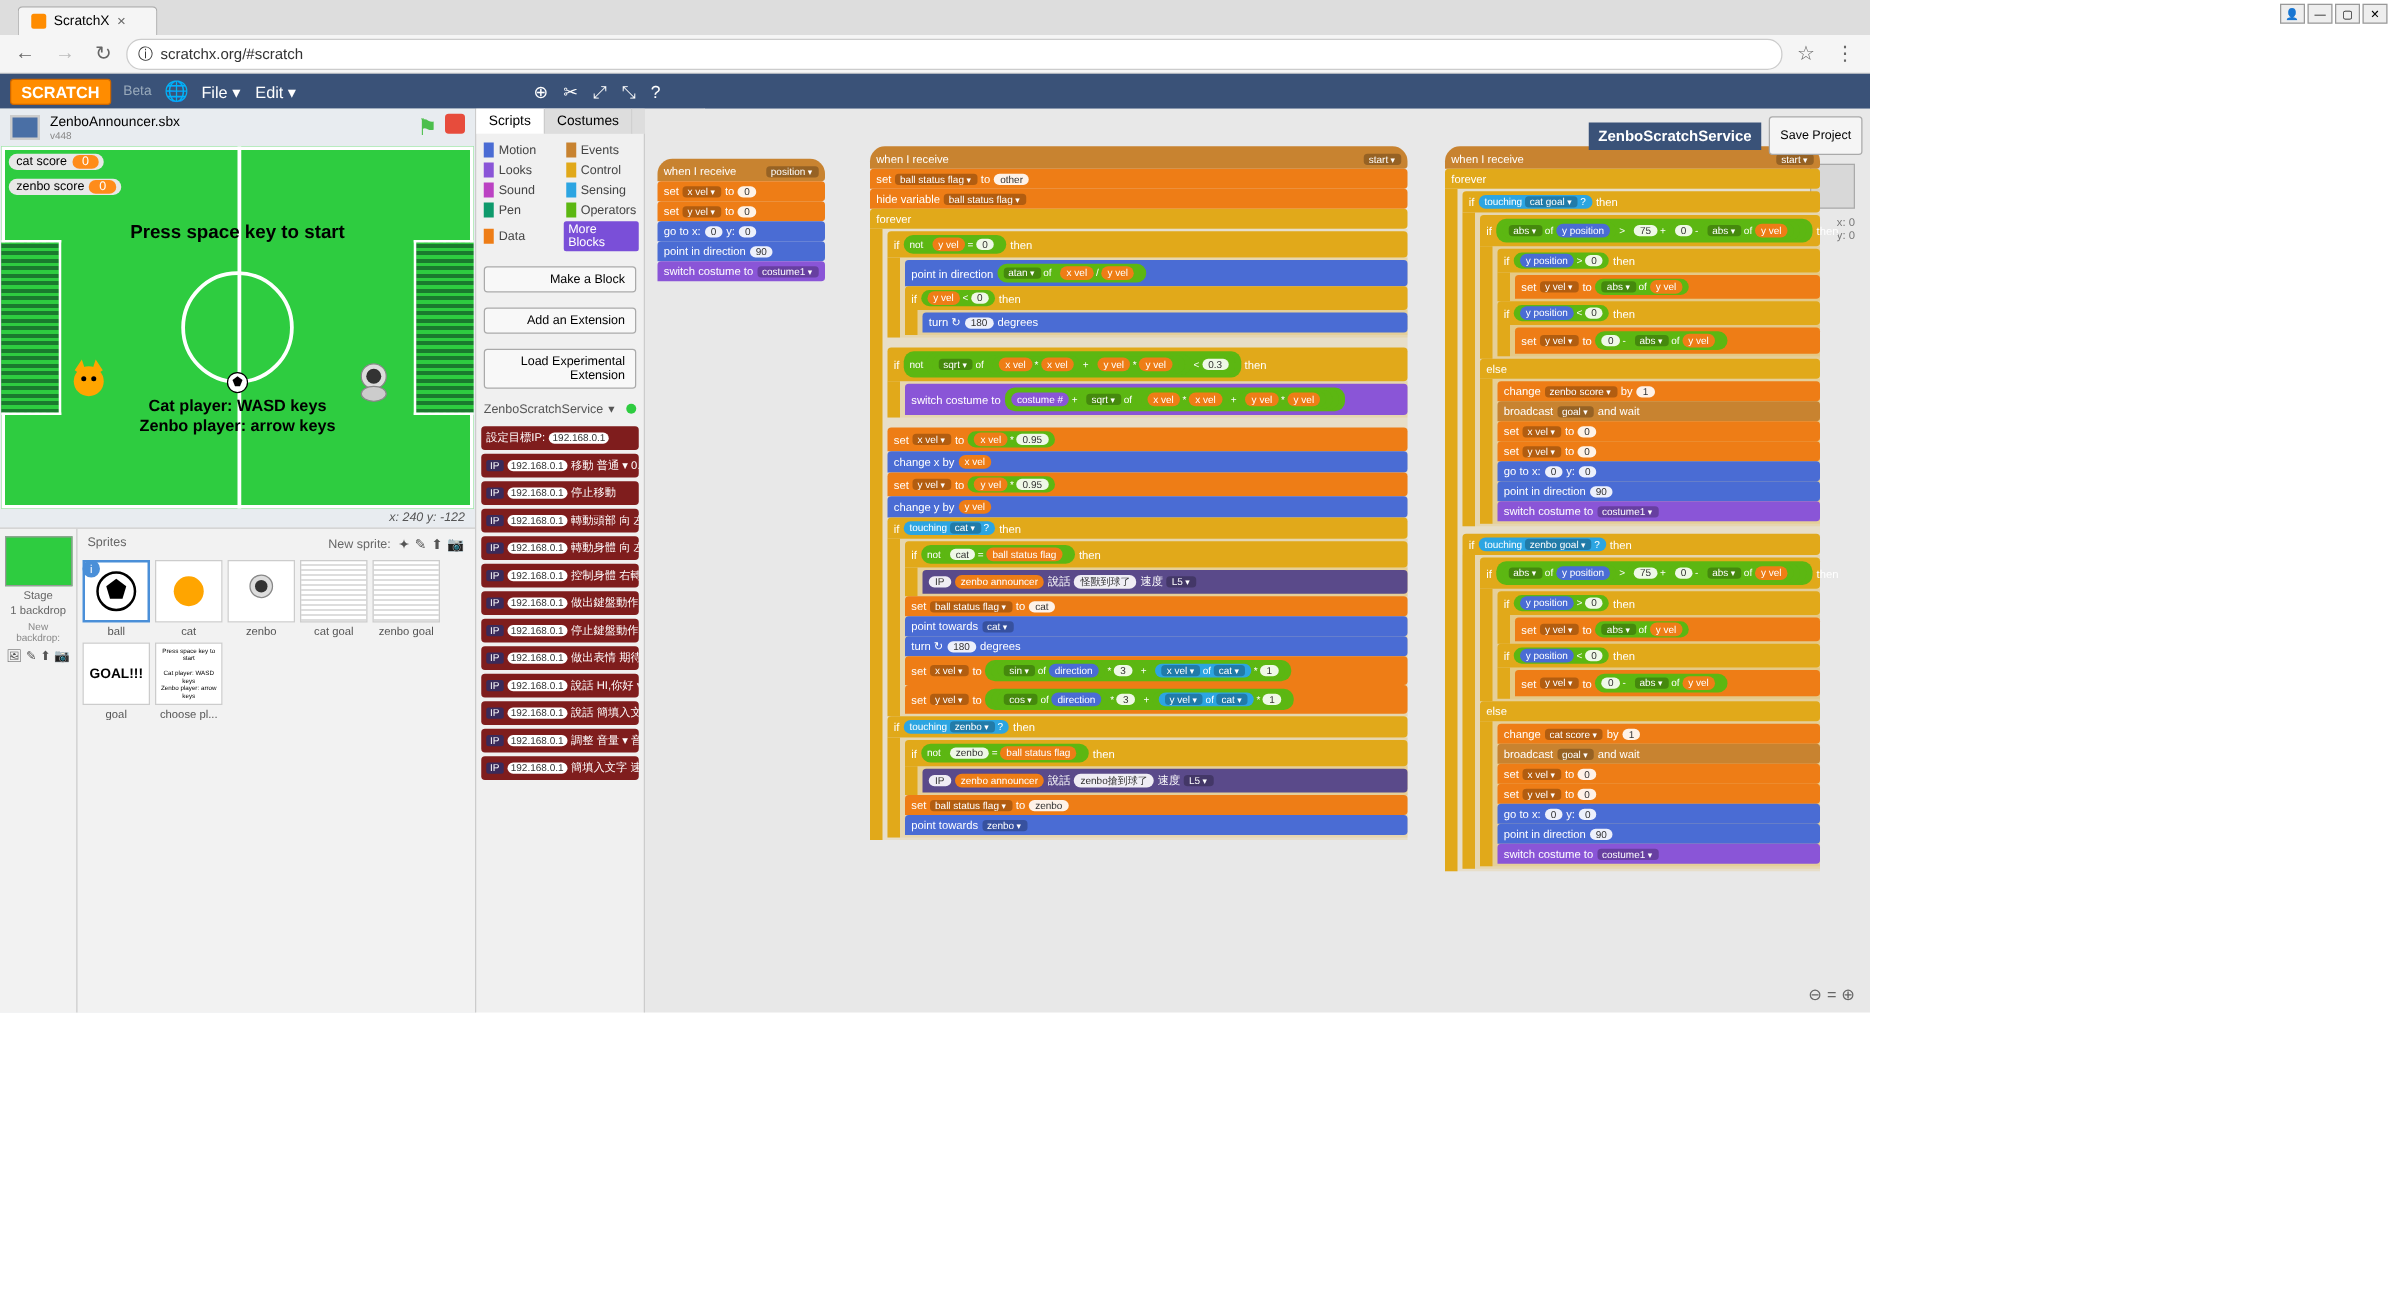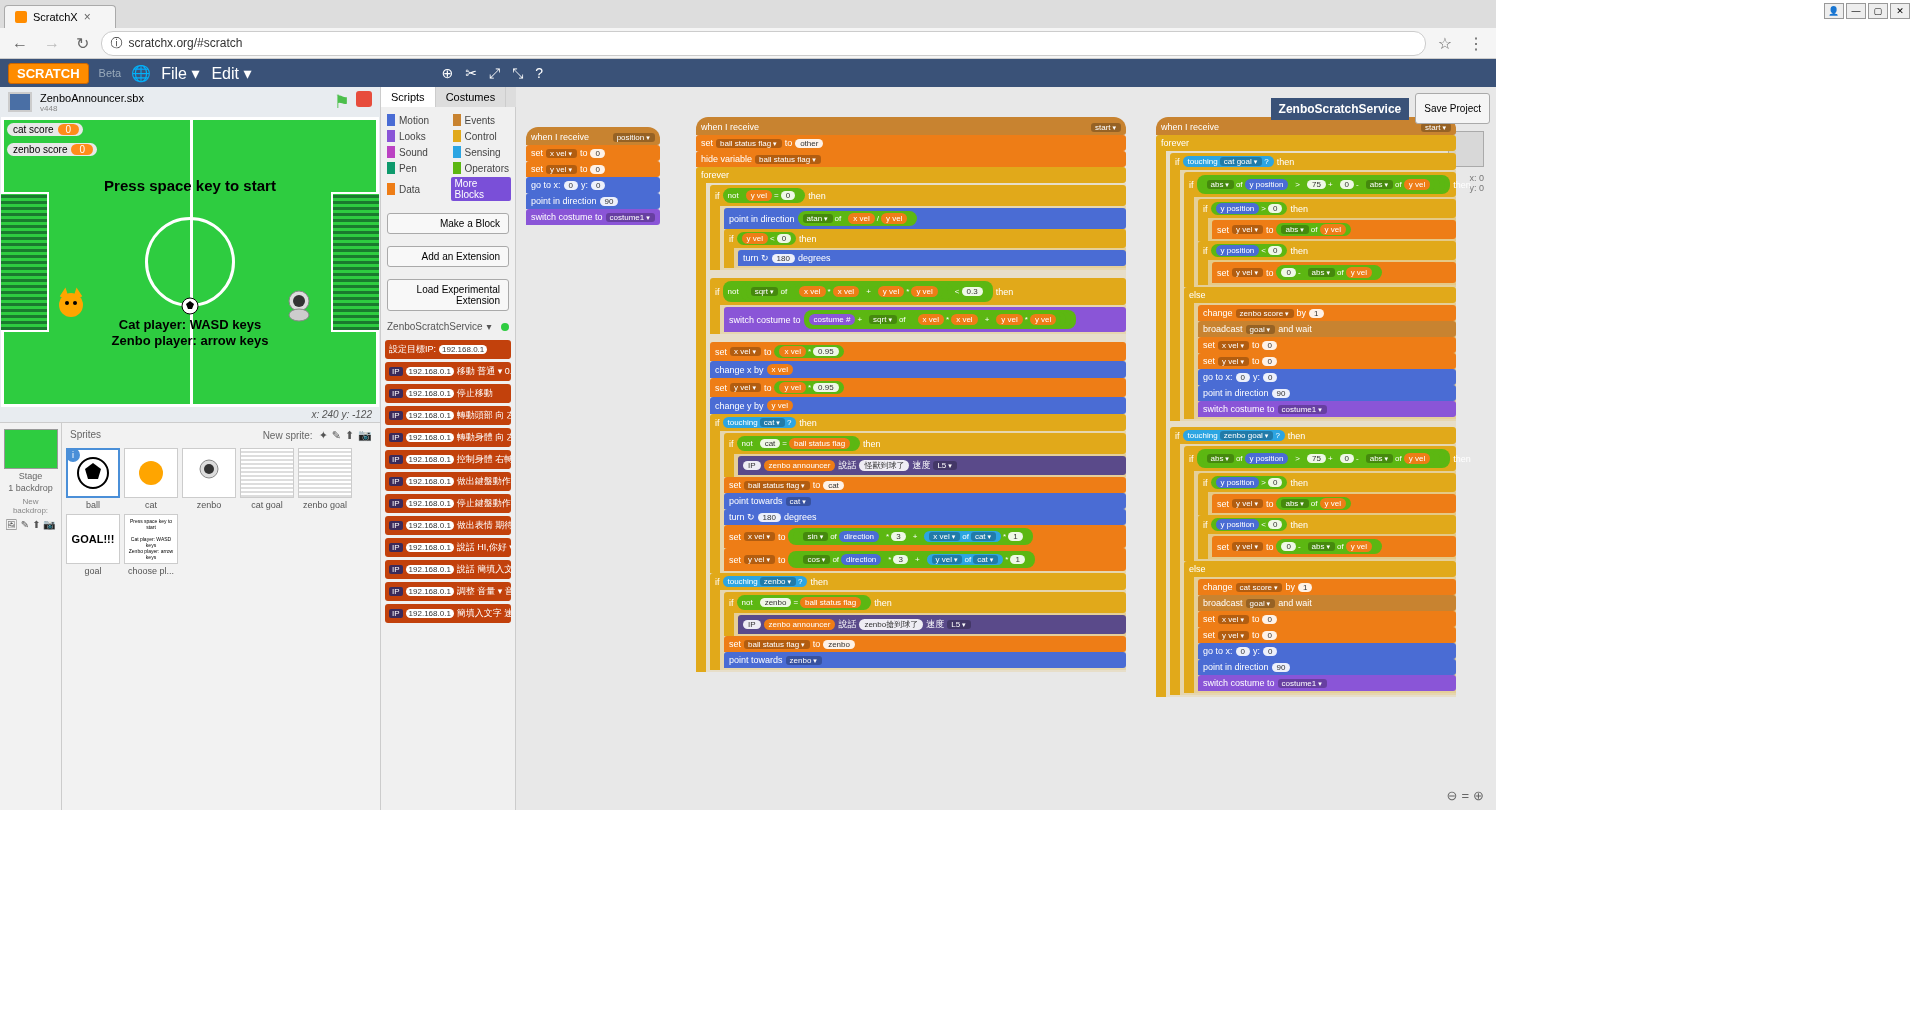--- a/index.html
+++ b/index.html
@@ -1,33 +1,33 @@
 <!DOCTYPE html>
 <html><head>
 <meta charset="utf-8">
 <style>
 * { margin: 0; padding: 0; box-sizing: border-box; font-family: Arial, sans-serif; }
 body { background: #fff; overflow: hidden; width: 1496px; height: 810px; }
 
 
 .browser-chrome { background: #e8e8e8; border-bottom: 1px solid #ccc; }
-.tab-bar { height: 28px; display: flex; align-items: flex-end; padding-left: 4px; background: #ddd; }
+.tab-bar { height: 28px; display: flex; align-items: flex-end; padding-left: 14px; background: #ddd; }
 .browser-tab { background: #f5f5f5; border: 1px solid #aaa; border-bottom: none; border-radius: 4px 4px 0 0; padding: 4px 24px 4px 10px; font-size: 11px; position: relative; display: flex; align-items: center; gap: 6px; }
 .browser-tab .close { font-size: 12px; color: #666; }
 .win-controls { position: absolute; right: 4px; top: 3px; display: flex; gap: 2px; }
 .win-btn { width: 20px; height: 16px; border: 1px solid #999; background: #eee; font-size: 9px; display: flex; align-items: center; justify-content: center; }
 .nav-bar { height: 30px; display: flex; align-items: center; padding: 0 8px; gap: 8px; background: #f5f5f5; }
 .nav-btn { font-size: 16px; color: #666; cursor: pointer; padding: 2px 4px; }
 .url-bar { flex: 1; display: flex; align-items: center; gap: 6px; padding: 3px 8px; border: 1px solid #ccc; border-radius: 12px; background: #fff; font-size: 12px; color: #333; }
 
 
 .scratch-header { background: #3a5278; height: 28px; display: flex; align-items: center; padding: 0 8px; gap: 10px; }
 .scratch-logo { background: #ff8c00; color: #fff; padding: 2px 8px; font-weight: bold; font-size: 13px; border-radius: 3px; border: 1px solid #cc6600; }
 .scratch-beta { color: #9ab; font-size: 11px; }
-.scratch-menu { color: #fff; font-size: 16px; display: flex; gap: 12px; align-items: center; }
+.scratch-menu { color: #fff; font-size: 13px; display: flex; gap: 12px; align-items: center; }
 .header-icons { display: flex; gap: 12px; margin-left: 180px; }
 .header-icon { color: #fff; font-size: 14px; }
 
 
 .main-area { display: flex; height: calc(810px - 86px); }
 
 
 .left-panel { width: 380px; display: flex; flex-direction: column; background: #e8ecf0; }
 .stage-header { background: #e8ecf0; padding: 4px 8px; display: flex; align-items: center; gap: 8px; font-size: 12px; }
 .stage-header .proj-icon { width: 24px; height: 20px; background: #4a6fa5; border: 2px solid #ccc; }
@@ -72,21 +72,21 @@
 .tab { padding: 4px 10px; font-size: 11px; border-right: 1px solid #ccc; background: #ddd; cursor: pointer; }
 .tab.active { background: #fff; }
 .categories { padding: 6px 4px; display: grid; grid-template-columns: 1fr 1fr; gap: 2px 8px; }
 .cat { display: flex; align-items: center; gap: 4px; font-size: 10px; color: #444; cursor: pointer; padding: 1px 2px; }
 .cat-color { width: 8px; height: 12px; }
 .cat.more { background: #7a4fd8; color: #fff; border-radius: 2px; padding: 1px 4px; }
 .make-btn { margin: 6px; padding: 4px 8px; font-size: 10px; border: 1px solid #aaa; background: #f8f8f8; border-radius: 3px; cursor: pointer; text-align: right; }
 .ext-name { padding: 4px 6px; font-size: 10px; color: #555; display: flex; align-items: center; gap: 4px; }
 .ext-dot { width: 8px; height: 8px; background: #2ecc40; border-radius: 50%; margin-left: auto; }
 .palette { flex: 1; overflow: auto; padding: 4px; }
-.pblock { background: #c2410c; color: #fff; font-size: 9px; padding: 3px 4px; border-radius: 3px; margin-bottom: 3px; display: flex; align-items: center; gap: 3px; white-space: nowrap; overflow: hidden; }
+.pblock { background: #7f1d1d; color: #fff; font-size: 9px; padding: 3px 4px; border-radius: 3px; margin-bottom: 3px; display: flex; align-items: center; gap: 3px; white-space: nowrap; overflow: hidden; }
 .pblock .ip { background: #fff; color: #333; padding: 0 3px; border-radius: 6px; font-size: 8px; }
 .pblock .ipbadge { background: #3a2a5a; padding: 0 3px; border-radius: 2px; font-size: 8px; }
 
 
 .script-area { flex: 1; background: #e8e8e8; position: relative; overflow: hidden; }
 .script-header { position: absolute; right: 6px; top: 6px; display: flex; align-items: center; gap: 6px; z-index: 5; }
 .service-label { color: #fff; font-size: 12px; font-weight: bold; background: #3a5278; padding: 4px 8px; }
 .save-btn { background: #f5f5f5; border: 1px solid #aaa; padding: 9px 8px; font-size: 10px; border-radius: 3px; cursor: pointer; }
 .compass { position: absolute; right: 12px; top: 44px; width: 36px; height: 36px; background: #d8d8d8; border: 1px solid #aaa; }
 .xy-display { position: absolute; right: 12px; top: 86px; font-size: 9px; color: #777; text-align: right; }

